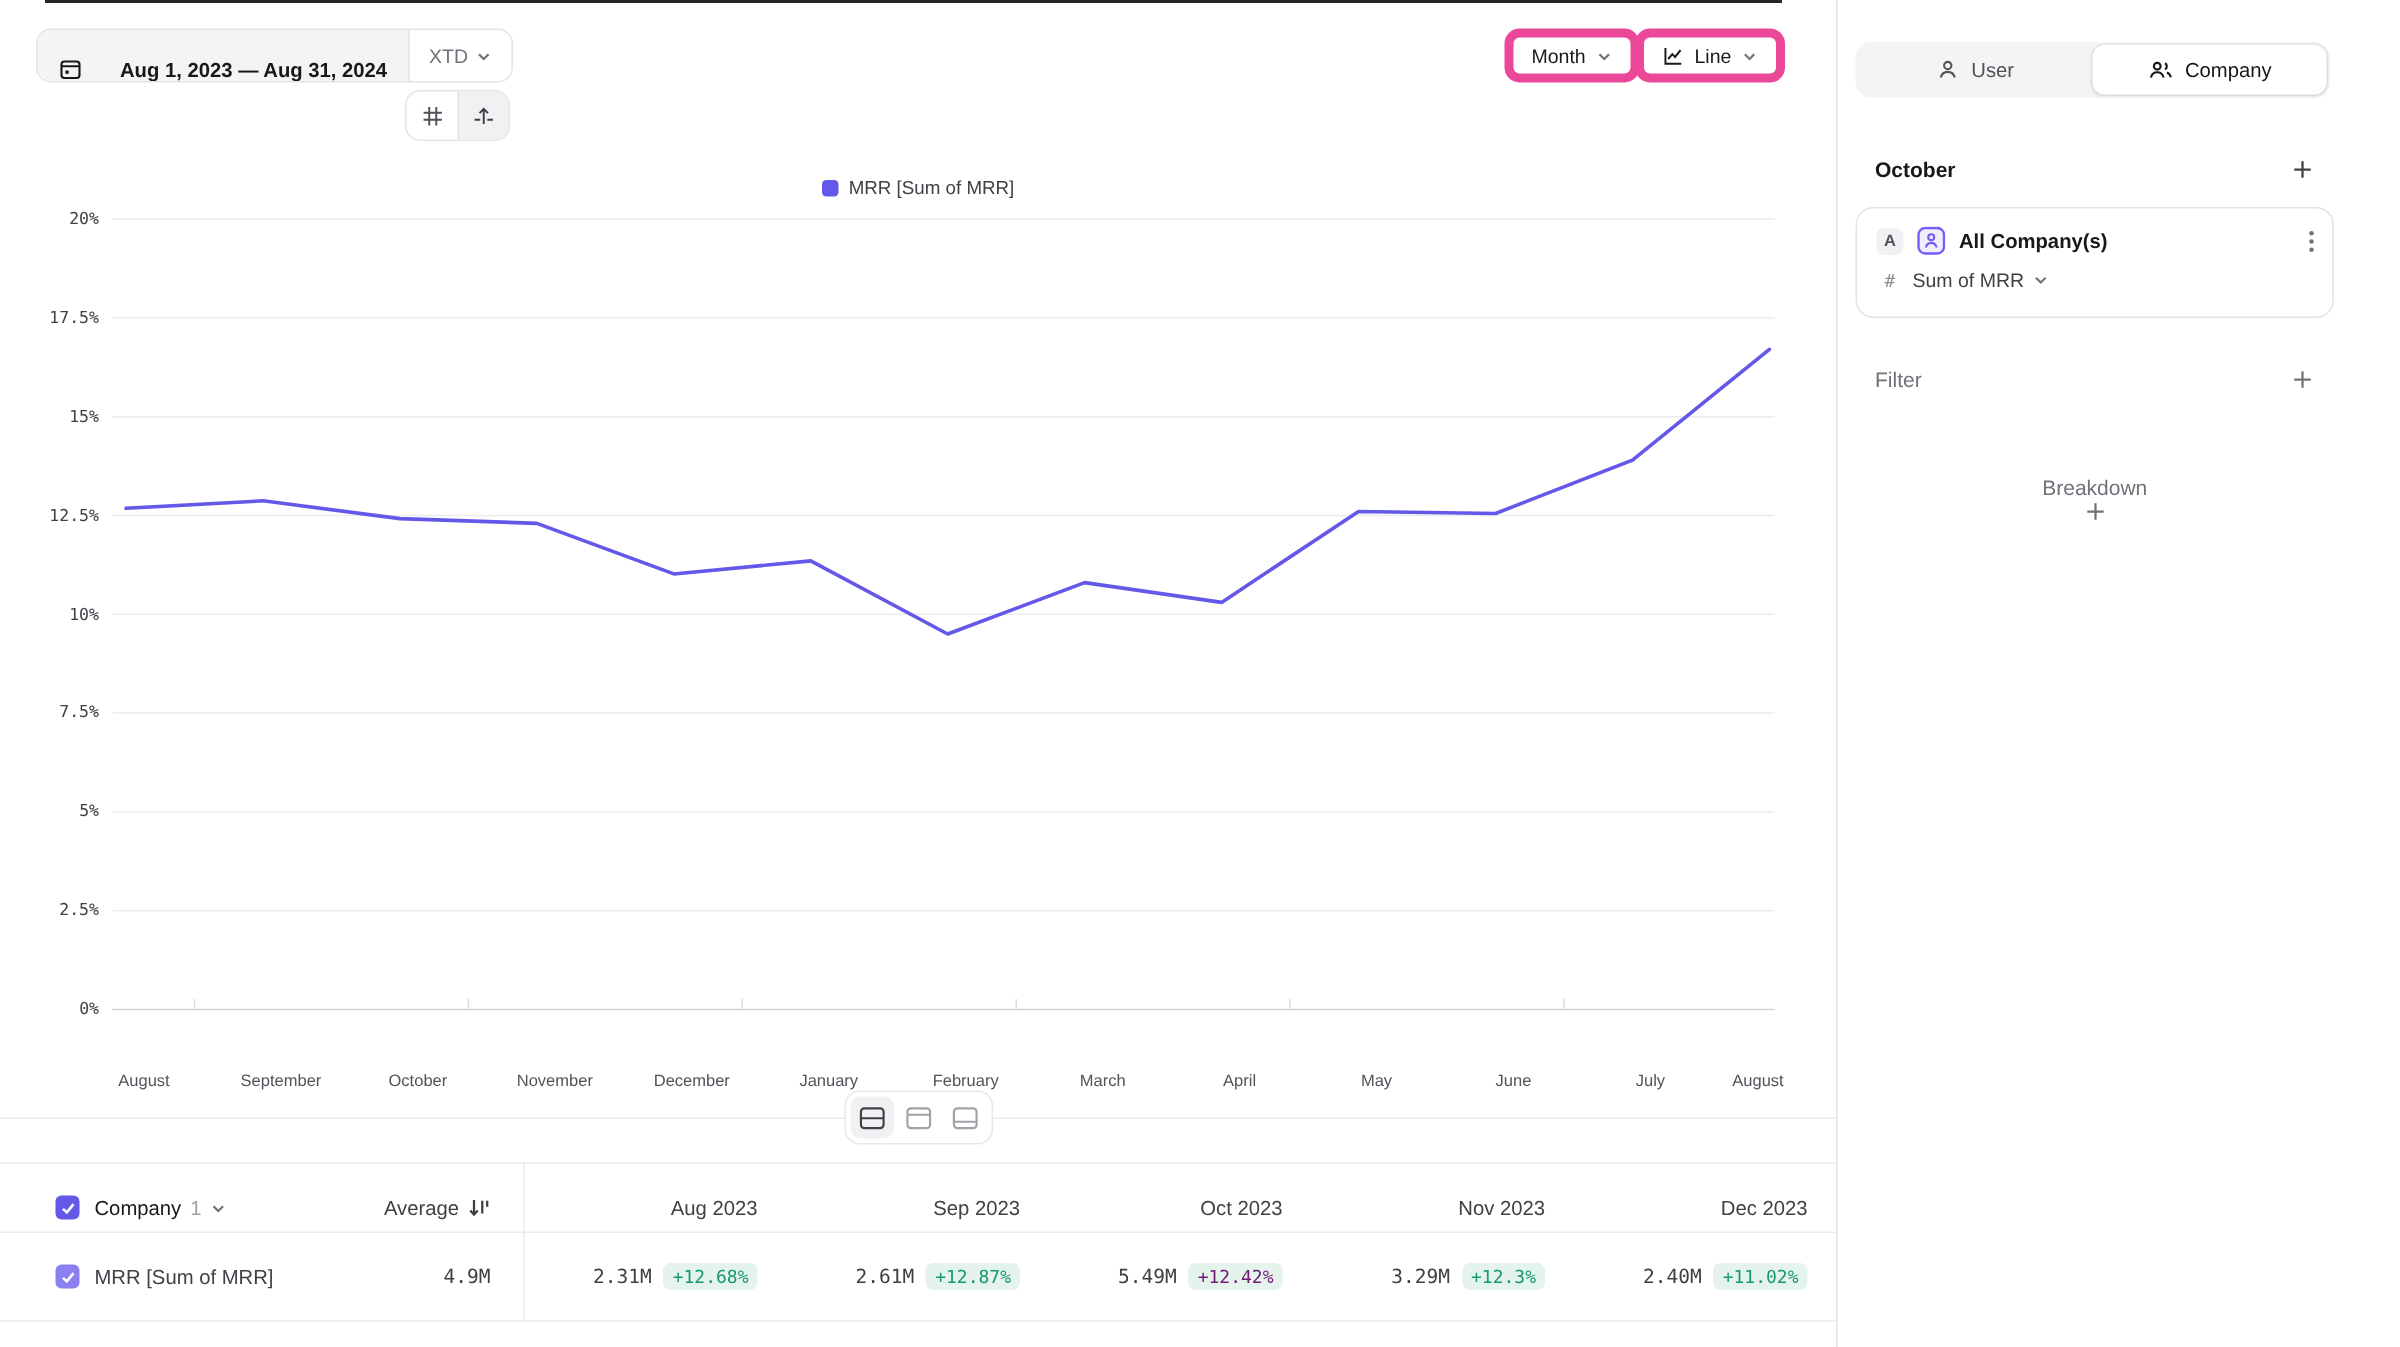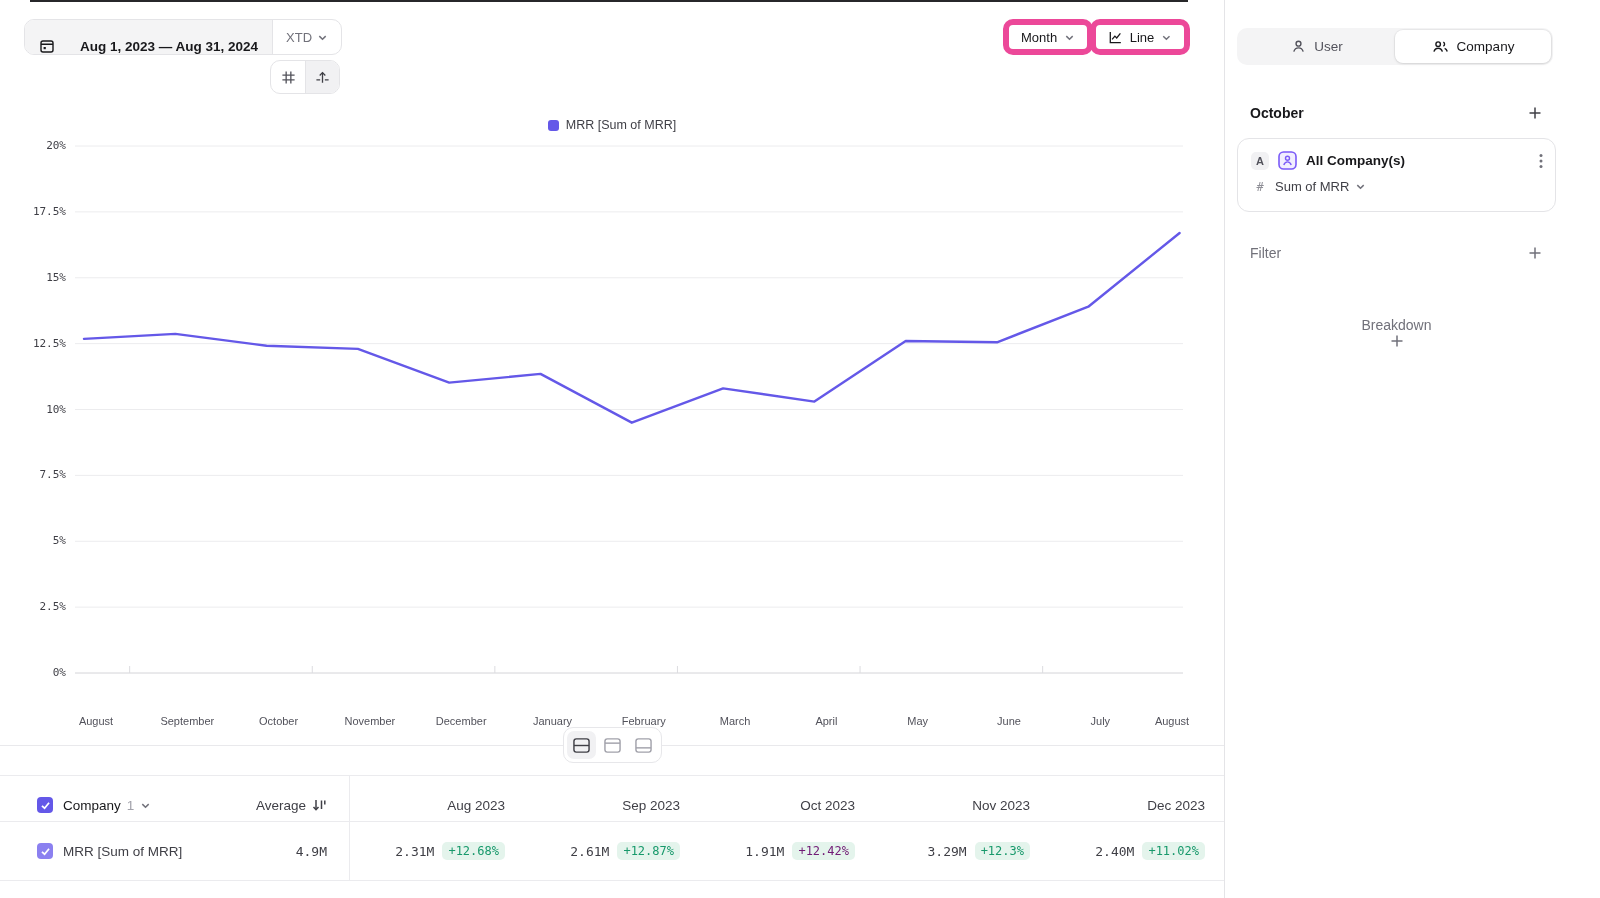--- a/index.html
+++ b/index.html
@@ -259,21 +259,21 @@
     <div id="row-cells">
         <div class="cell" style="left: 335px;">
           <span class="val">2.31M</span>
           <span class="delta" style="background: rgb(228, 244, 236); color: rgb(23, 153, 107);">+12.68%</span>
         </div>
         <div class="cell" style="left: 510px;">
           <span class="val">2.61M</span>
           <span class="delta" style="background: rgb(228, 244, 236); color: rgb(23, 153, 107);">+12.87%</span>
         </div>
         <div class="cell" style="left: 685px;">
-          <span class="val">1.91M</span>
+          <span class="val">5.49M</span>
           <span class="delta" style="background: rgb(228, 244, 236); color: #701a75;">+12.42%</span>
         </div>
         <div class="cell" style="left: 860px;">
           <span class="val">3.29M</span>
           <span class="delta" style="background: rgb(228, 244, 236); color: rgb(23, 153, 107);">+12.3%</span>
         </div>
         <div class="cell" style="left: 1035px;">
           <span class="val">2.40M</span>
           <span class="delta" style="background: rgb(228, 244, 236); color: rgb(23, 153, 107);">+11.02%</span>
         </div>

